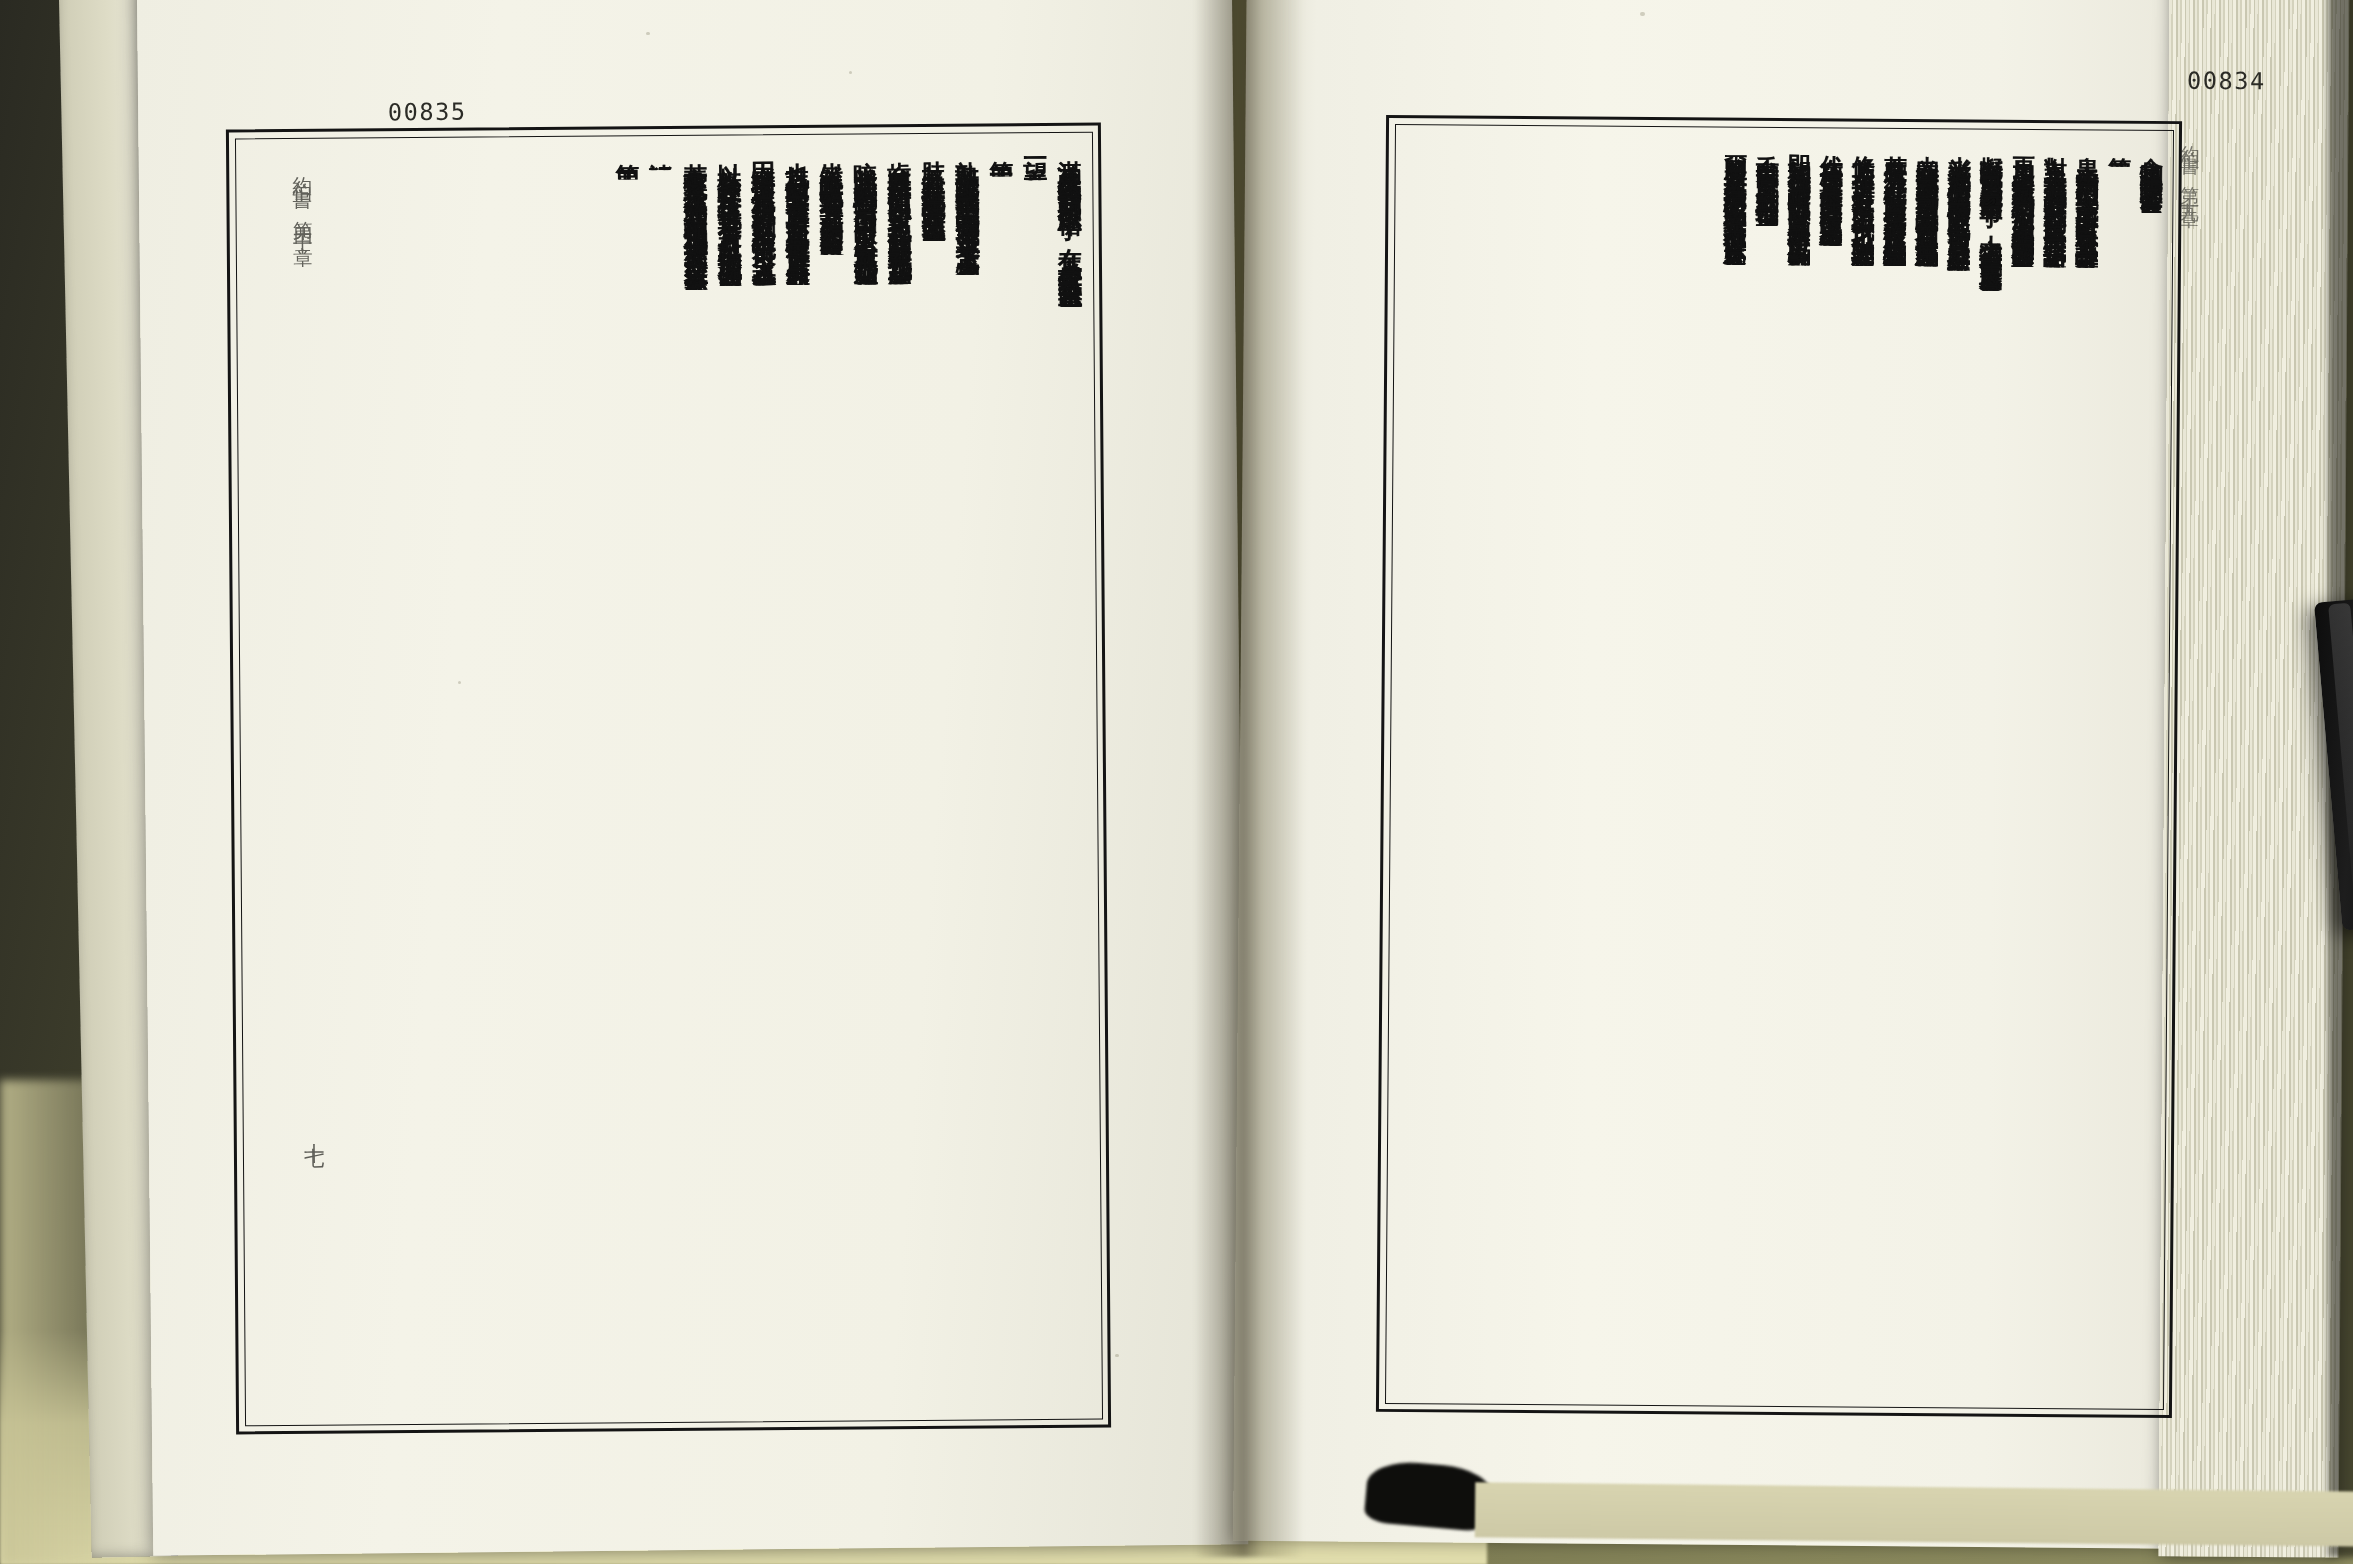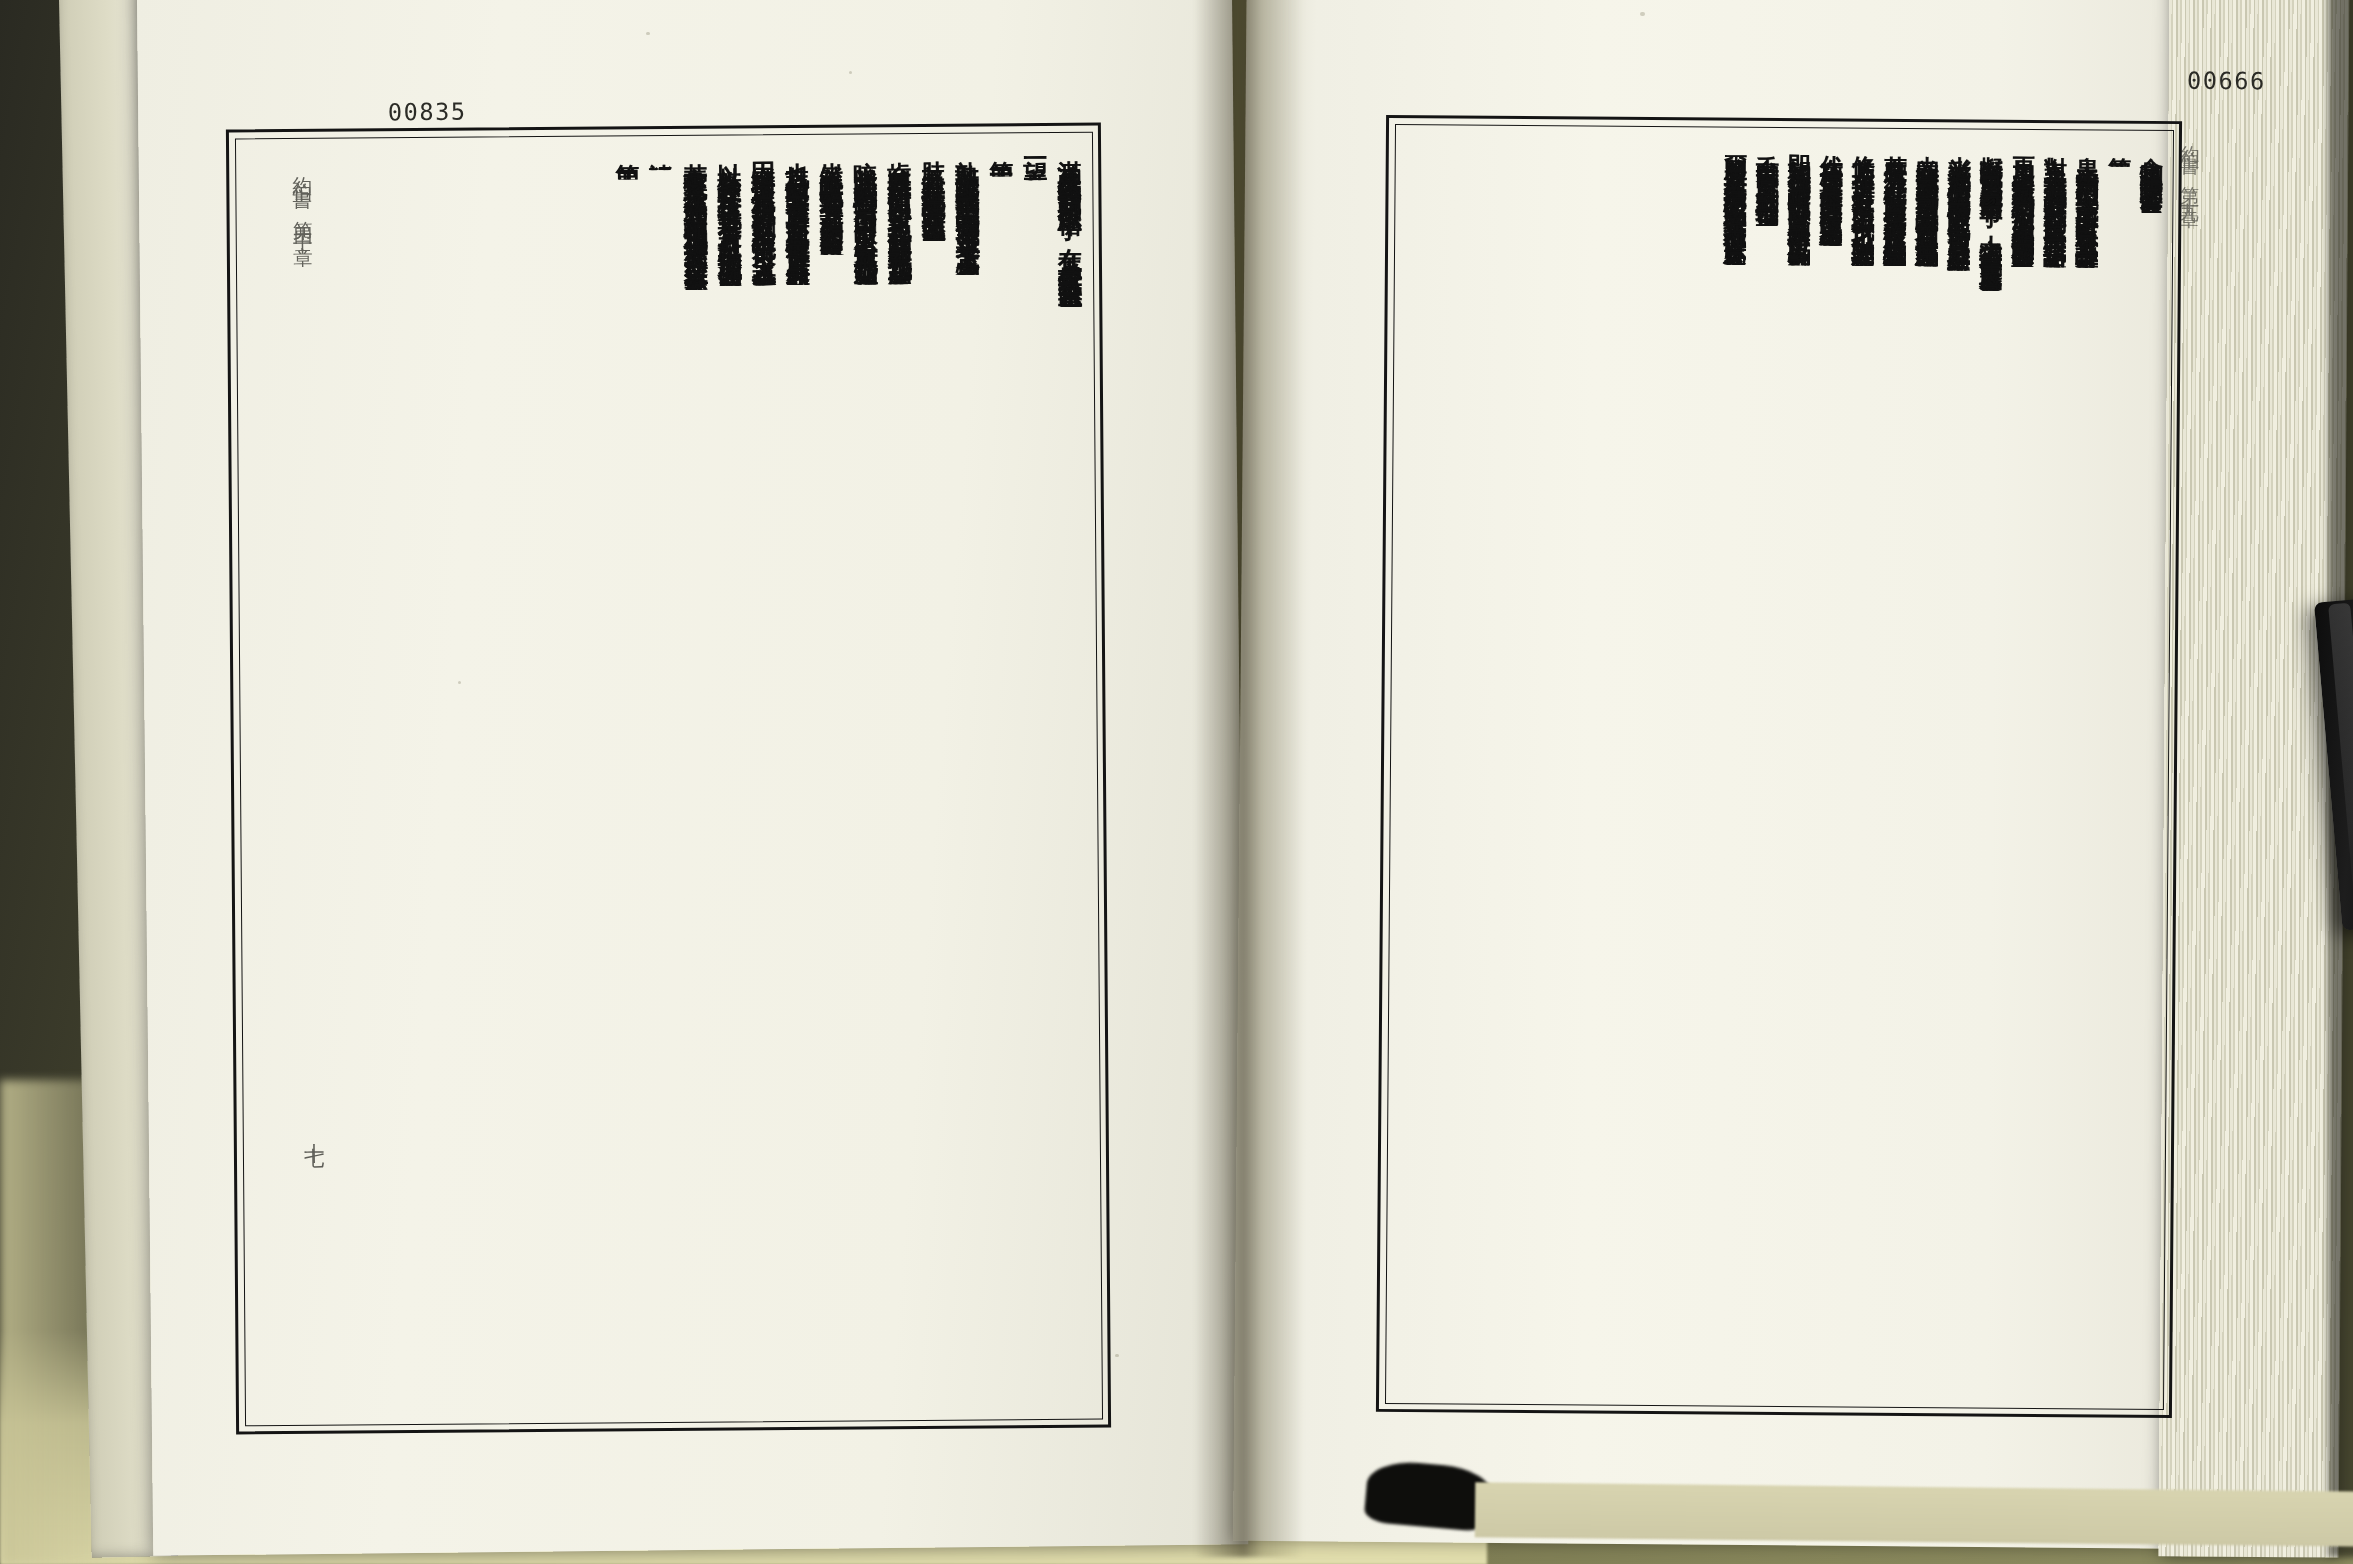--- a/index.html
+++ b/index.html
@@ -318,21 +318,21 @@
     <div class="clip-gloss"></div>
 
     <div class="frame frame-left">
       <div class="frame-inner"></div>
     </div>
     <div class="frame frame-right">
       <div class="frame-inner"></div>
     </div>
 
     <div class="folio folio-left">00835</div>
-    <div class="folio folio-right">00666</div>
+    <div class="folio folio-right">00834</div>
 
     <div class="runtitle">約伯書　第四十一章</div>
     <div class="runtitle2">約伯書　第三十九章</div>
     <div class="leafnum">十七</div>
 
     <div class="colwrap colwrap-left">
       <div class="col">滿其皮以鐵鉤簡或刺頭以魚槍乎。在其上必按手且縶念戰焉毋庸行也視其慳</div>
       <div class="col">望一看其貌而喪心乎</div>
       <div class="col chapter">第四十一章</div>
       <div class="col">孰敢敵之誰能擋我乎誰先賜我而我不報之乎普天下之物屬我且我不藏其</div>

